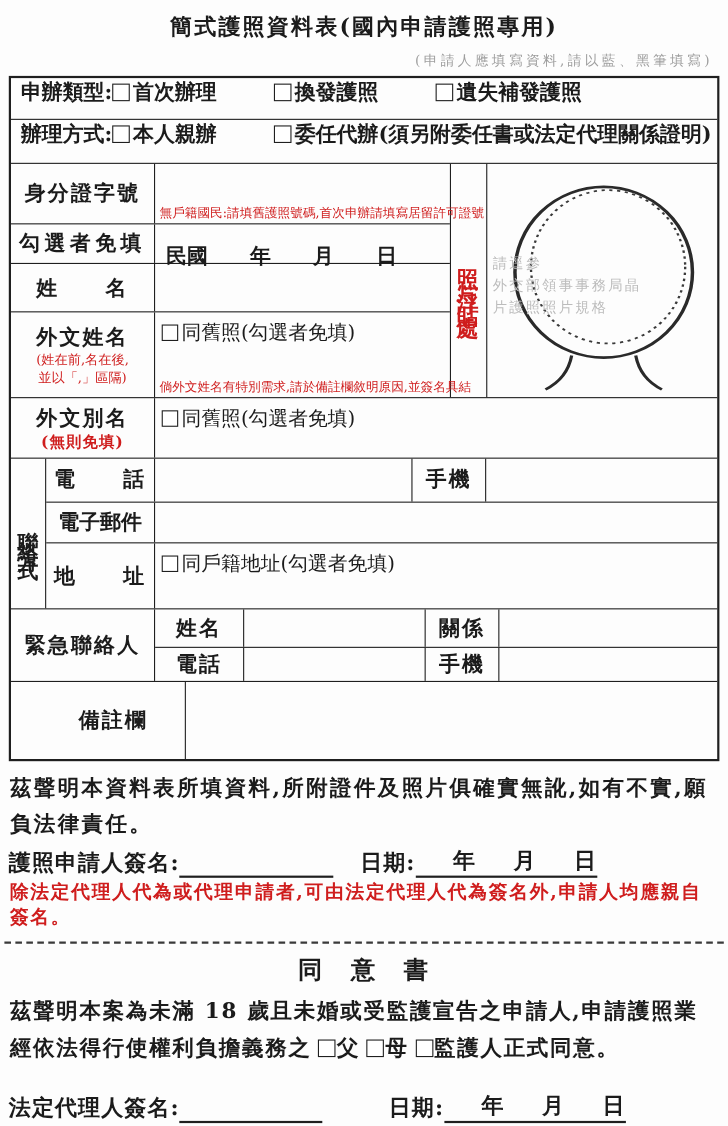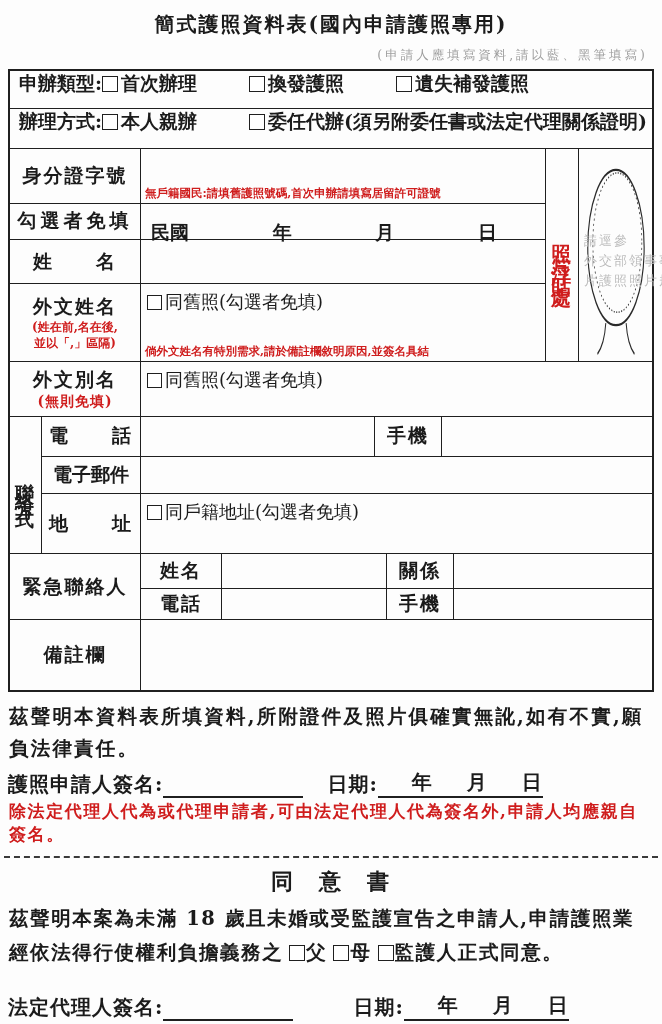--- a/index.html
+++ b/index.html
@@ -9,40 +9,40 @@
     font-family: "DejaVu Serif", "Liberation Serif", serif;
     color: #1b1b1b;
   }
   .page { position: relative; width: 662px; height: 1024px; }
 
   .title { text-align: center; padding-top: 11px; font-size: 20px; font-weight: bold; letter-spacing: 2px; }
   .subtitle { text-align: right; padding: 9px 14px 5px 0; font-size: 12.5px; letter-spacing: 3px; color: #9e9e9e; }
 
   .tbl { margin: 0 8px; border: 2.2px solid #1f1f1f; background: #fdfdfd; }
   .r  { display: flex; align-items: stretch; border-bottom: 1.6px solid #1f1f1f; }
-  .tbl > .r:last-child { border-bottom: none; }
+  .tbl > .r:last-child { border-bottom: none; padding-left: 28px; }
 
   .optrow { height: 38px; align-items: flex-start; padding-left: 9px; font-size: 19px; font-weight: bold; }
   .optrow .opt { display: inline-flex; align-items: center; }
   .gap64 { margin-right: 52px; }
 
   .cb { display: inline-block; width: 16px; height: 16px; border: 1.8px solid #1f1f1f; background: #fff; margin-right: 3px; flex: none; vertical-align: -2px; }
   .cb.small { width: 15px; height: 15px; }
 
   .lbl { flex: none; display: flex; flex-direction: column; align-items: center; justify-content: center;
          border-right: 1.6px solid #1f1f1f; font-weight: bold; font-size: 19px; letter-spacing: 2px; text-align: center; }
   .w131 { width: 131px; }
   .val { flex: 1 1 auto; position: relative; min-width: 0; }
 
-  .upper-left { width: 536px; flex: none; border-right: 1.6px solid #1f1f1f; display: flex; flex-direction: column; }
+  .upper-left { width: 400px; flex: none; border-right: 1.6px solid #1f1f1f; display: flex; flex-direction: column; }
   .ur { display: flex; border-bottom: 1.6px solid #1f1f1f; align-items: stretch; }
   .upper-left .ur:last-child { border-bottom: none; }
 
-  .rednote-bottom { position: absolute; left: 4px; bottom: 2px; color: #cf1d1d; font-weight: bold; font-size: 11.5px; white-space: nowrap; letter-spacing: 0; }
-  .sub-red { color: #cf1d1d; font-size: 12px; font-weight: bold; line-height: 1.3; letter-spacing: 0; }
+  .rednote-bottom { position: absolute; left: 4px; bottom: 2px; color: #cf1d1d; font-weight: normal; font-size: 11.5px; white-space: nowrap; letter-spacing: 0; }
+  .sub-red { color: #cf1d1d; font-size: 12px; font-weight: normal; line-height: 1.3; letter-spacing: 0; }
   .sub-red2 { color: #cf1d1d; font-size: 14px; font-weight: bold; letter-spacing: 1px; }
 
   .birth-cell { display: flex; align-items: center; justify-content: space-between; padding: 0 48px 0 10px; font-size: 19px; font-weight: bold; margin-top: 24px; }
 
   .cbline { display: flex; align-items: center; padding: 6px 0 0 6px; font-size: 18px; font-weight: normal; }
 
   .photo-strip { width: 33px; flex: none; border-right: 1.6px solid #1f1f1f; display: flex; align-items: center; justify-content: center; }
   .photo-strip span { writing-mode: vertical-rl; text-orientation: upright; color: #cf1d1d; font-weight: bold; font-size: 20px; letter-spacing: 11px; }
   .photo-box { flex: 1 1 auto; position: relative; }
   .photo-box svg { position: absolute; inset: 0; }

